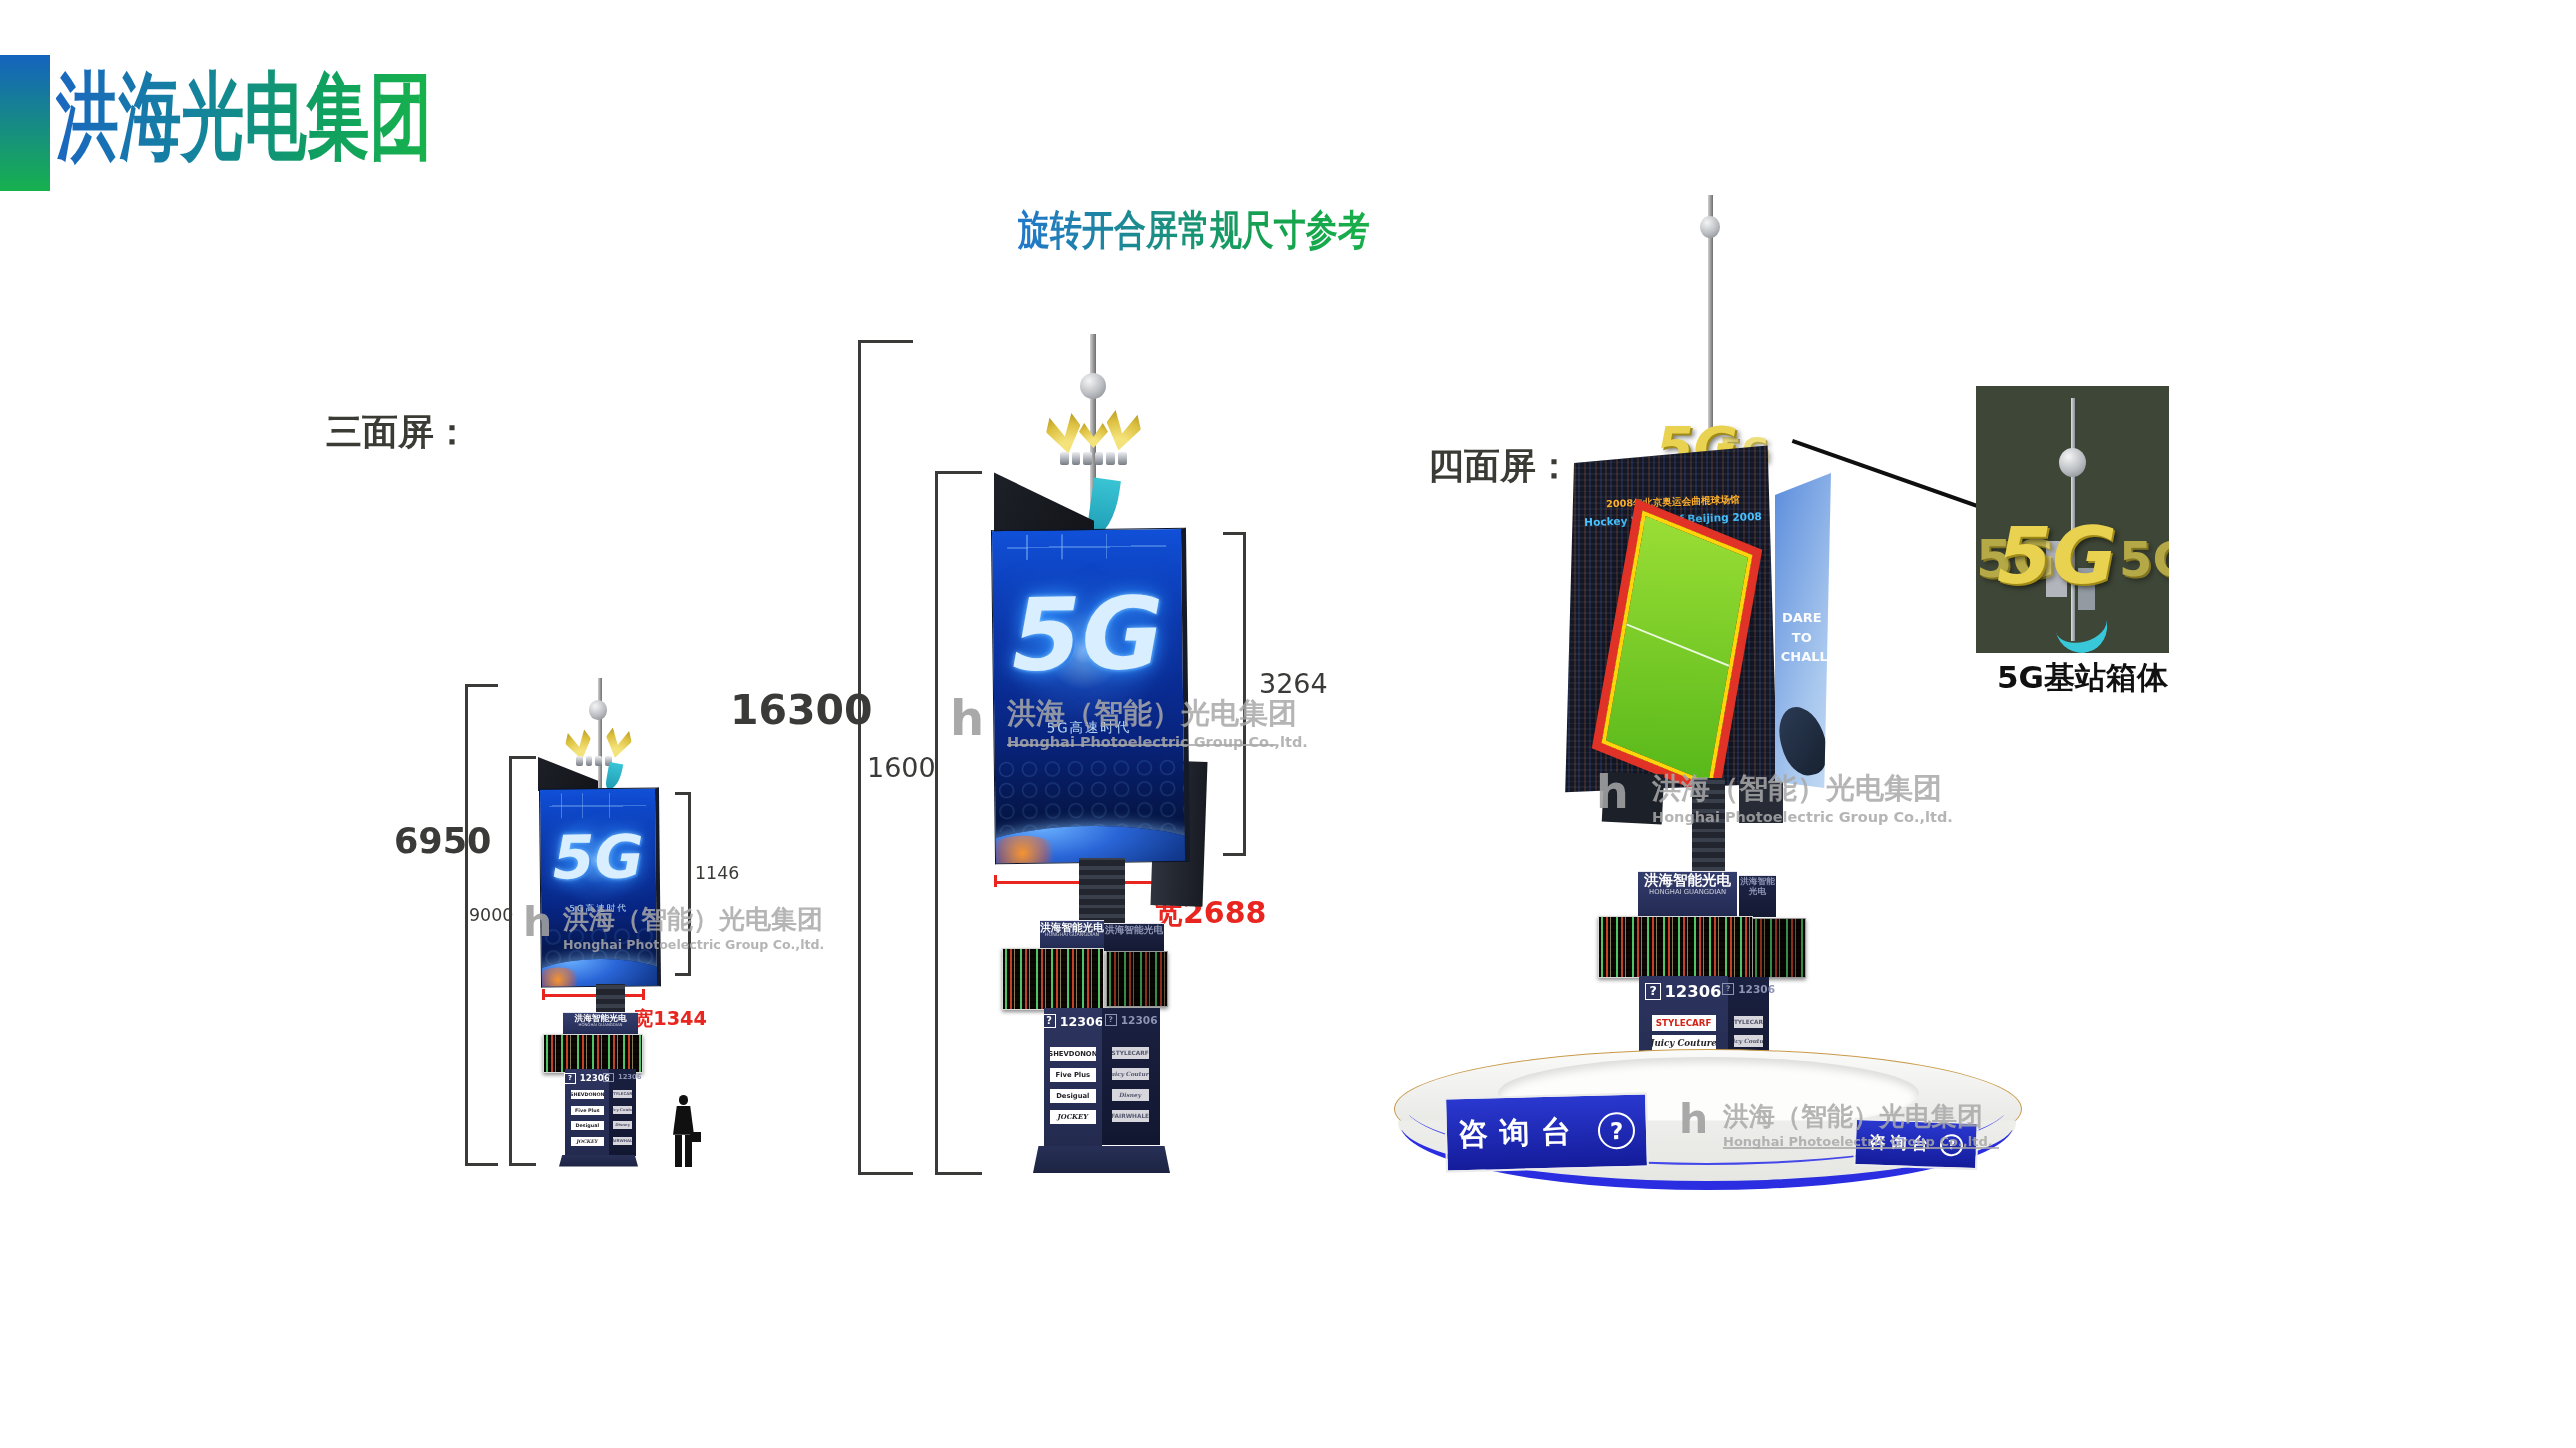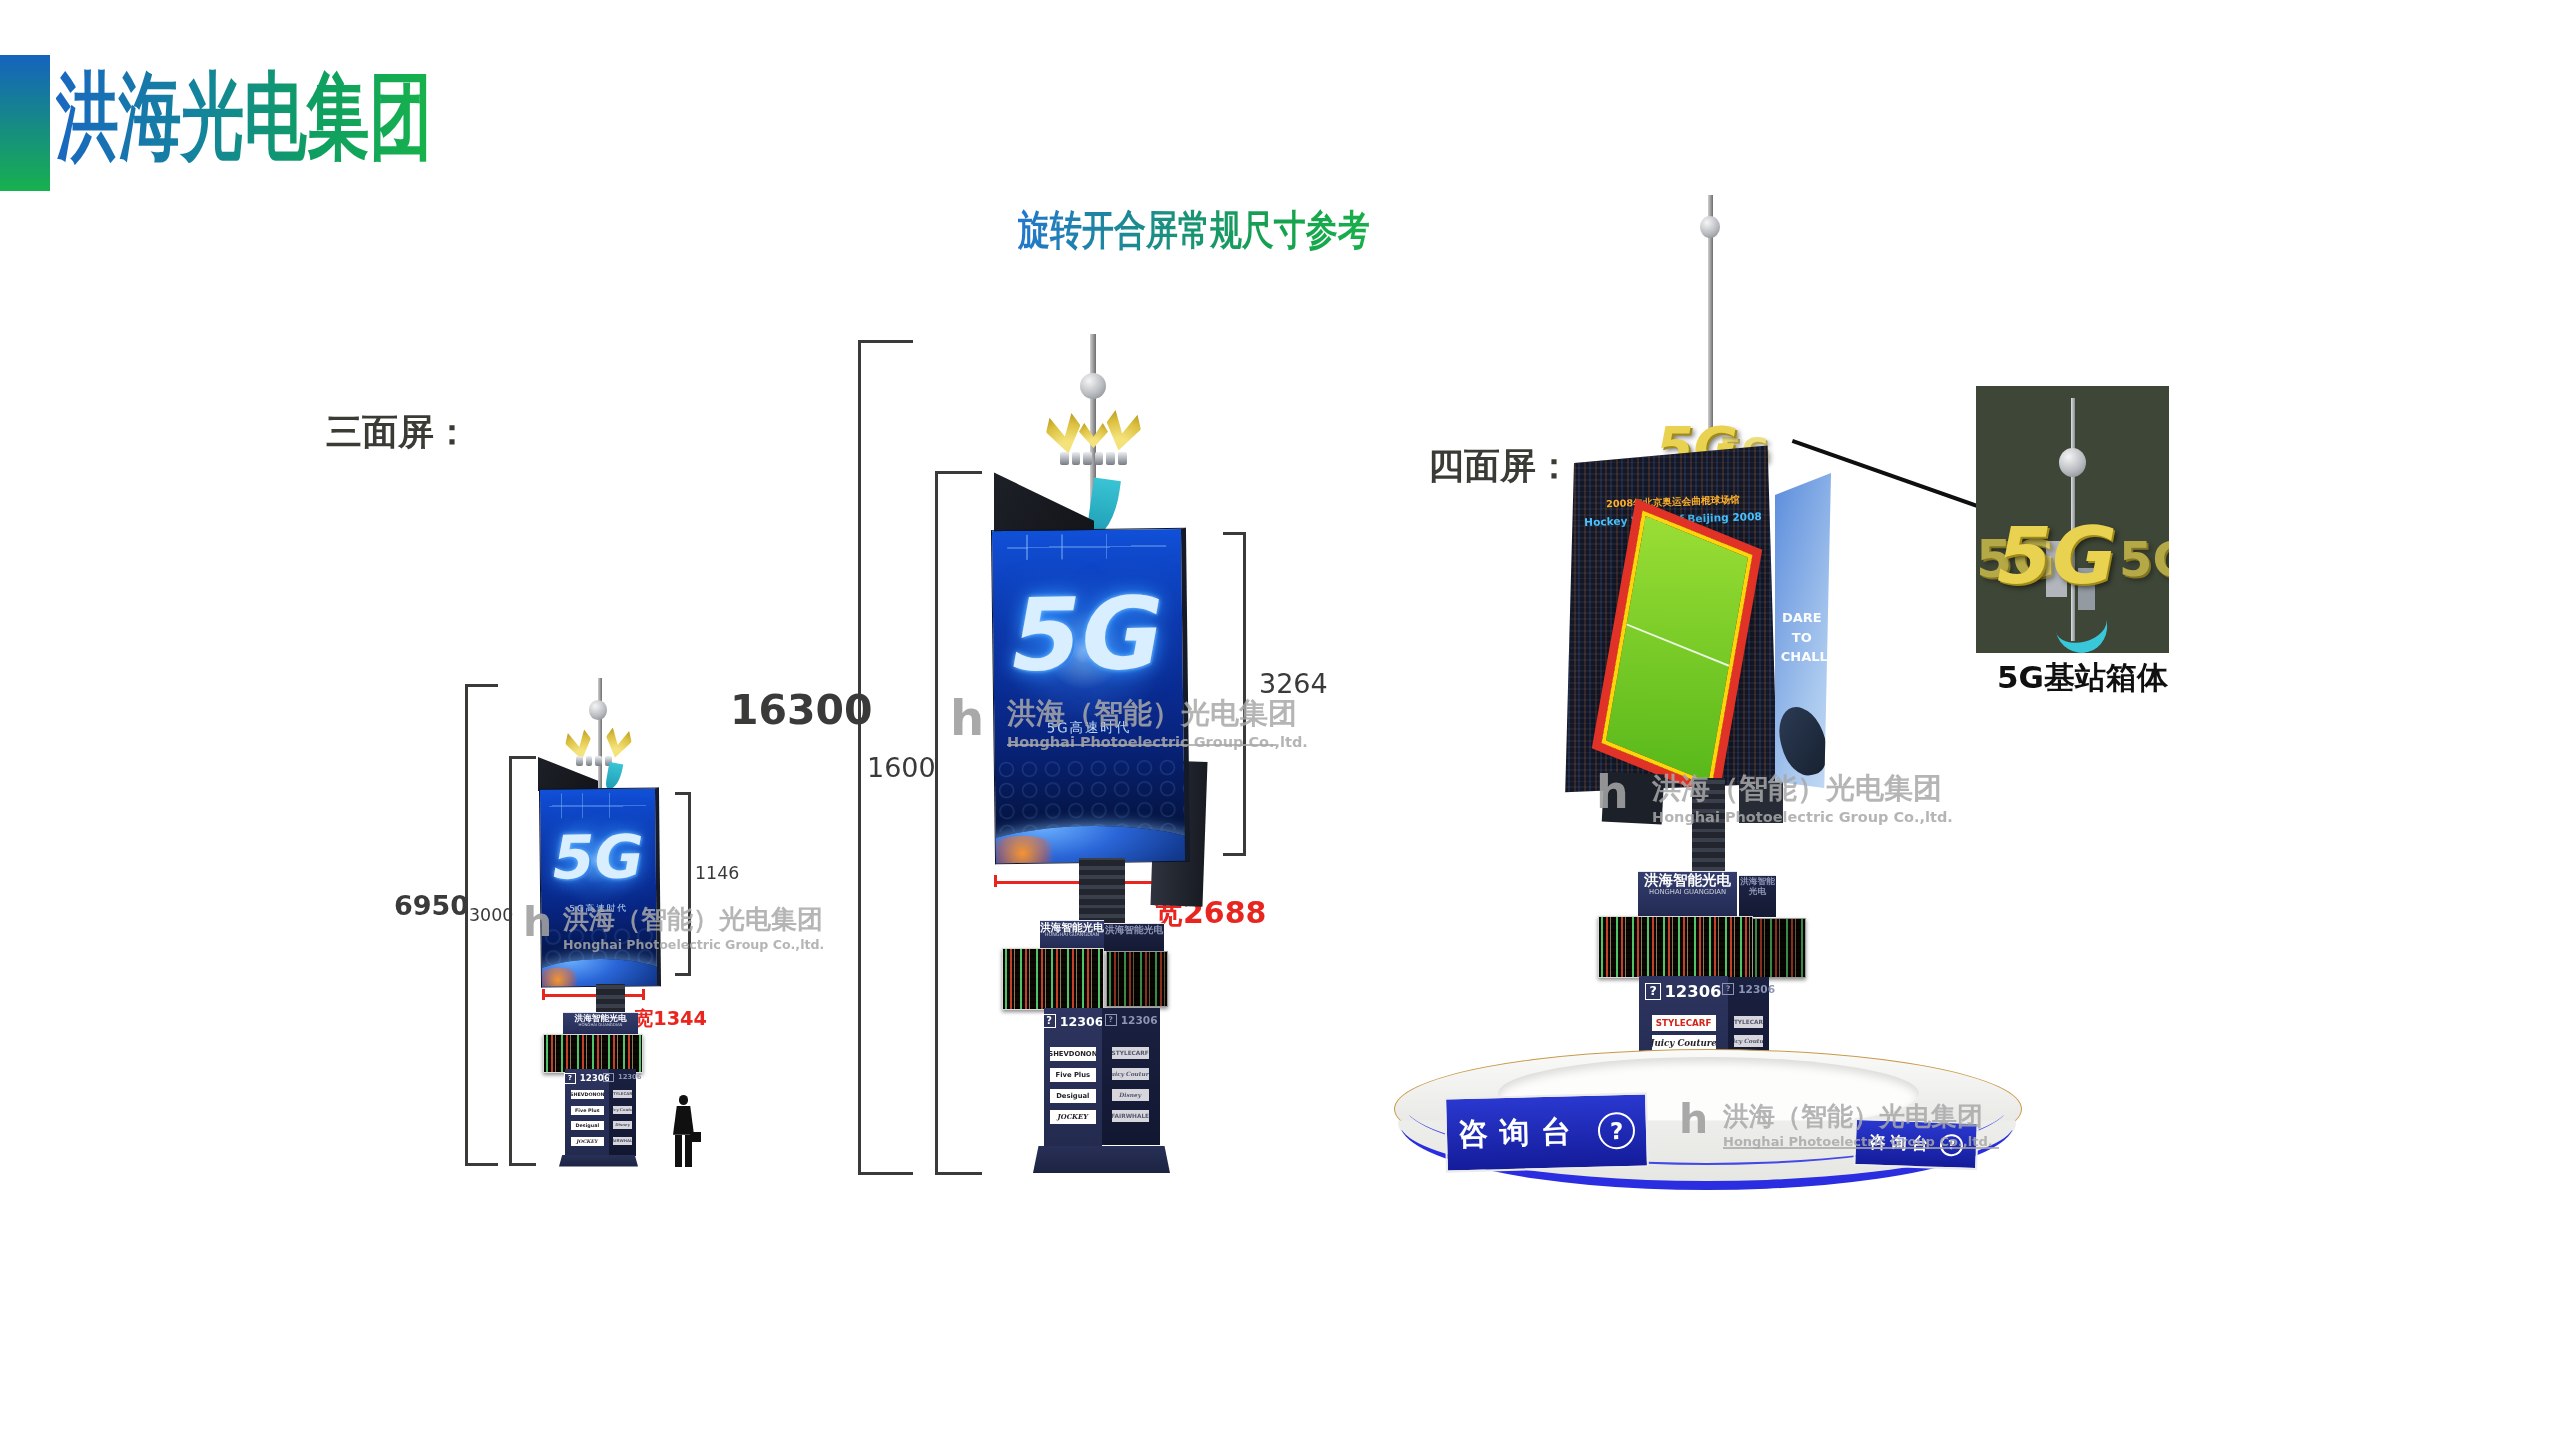--- a/index.html
+++ b/index.html
@@ -116,27 +116,27 @@
   <div class="brandbar"></div>
   <div class="brandtitle">洪海光电集团</div>
   <div class="subtitle">旋转开合屏常规尺寸参考</div>
   <div class="seclabel" style="left:326px;top:408px;">三面屏：</div>
   <div class="seclabel" style="left:1428px;top:442px;">四面屏：</div>
 
   <div>
     <div class="vline" style="left:465px;top:684px;height:482px;"></div>
     <div class="htick" style="left:465px;top:684px;width:33px;"></div>
     <div class="htick" style="left:465px;top:1163px;width:33px;"></div>
-    <div class="dim" style="left:394px;top:890px;font-size:27px;font-weight:700;">6950</div>
+    <div class="dim" style="left:394px;top:821px;font-size:35px;font-weight:700;">6950</div>
   </div>
   <div>
     <div class="vline" style="left:509px;top:756px;height:410px;"></div>
     <div class="htick" style="left:509px;top:756px;width:27px;"></div>
     <div class="htick" style="left:509px;top:1163px;width:27px;"></div>
-    <div class="dim" style="left:469px;top:905px;font-size:17.4px;">3000</div>
+    <div class="dim" style="left:469px;top:905px;font-size:17.4px;">9000</div>
   </div>
   <div>
     <div class="vline" style="left:688px;top:792px;height:184px;"></div>
     <div class="htick" style="left:675px;top:792px;width:13.5px;"></div>
     <div class="htick" style="left:675px;top:973px;width:13.5px;"></div>
     <div class="dim" style="left:695px;top:863px;font-size:17.4px;">1146</div>
   </div>
   <div>
     <div class="redline" style="left:542px;top:994px;width:103px;"></div>
     <div class="redtick" style="left:542px;top:989px;height:10.6px;"></div>

